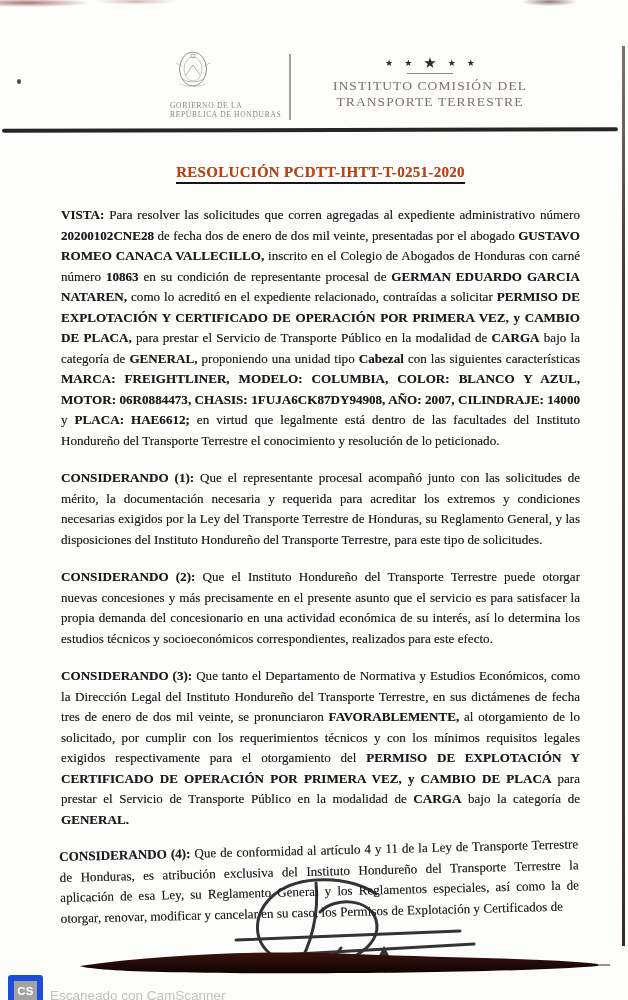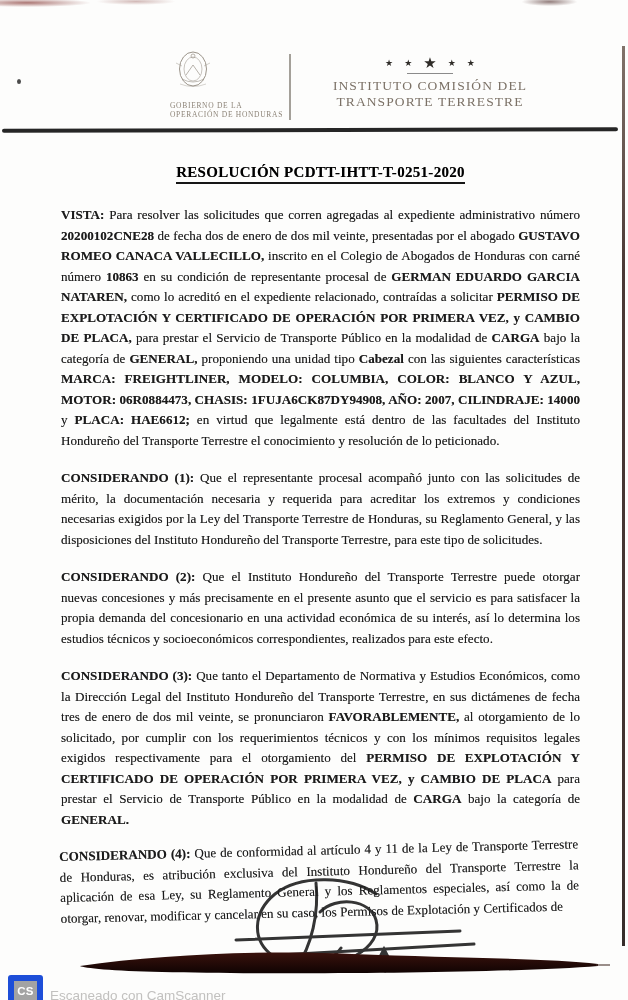--- a/index.html
+++ b/index.html
@@ -18,21 +18,21 @@
   .ihtt-logo{position:absolute;left:300px;top:54px;width:260px;text-align:center;}
   .stars-row{display:flex;justify-content:center;align-items:center;gap:11px;height:18px;color:#2f2c28;}
   .stars-row .st{font-size:9px;}
   .stars-row .st-big{font-size:15px;}
   .stars-underline{width:46px;height:1px;background:#8b8b8b;margin:1px auto 4px;}
   .org-name{font-size:13.5px;line-height:16px;letter-spacing:1.1px;color:#7b7166;}
   .header-rule{position:absolute;left:2px;top:128px;width:616px;height:4px;background:#262626;border-radius:2px;transform:rotate(-.15deg);}
   
   .doc-body{position:absolute;left:61px;top:156px;width:519px;color:#1b1b1b;
             text-shadow:0 0 .5px rgba(35,35,35,.5);}
-  .title{margin:8px 0 24px;font-size:15px;font-weight:bold;text-align:center;letter-spacing:.3px;color:#000000;}
+  .title{margin:8px 0 24px;font-size:15px;font-weight:bold;text-align:center;letter-spacing:.3px;color:#c2410c;}
   .title-inner{border-bottom:2.2px solid #161616;padding-bottom:1.5px;}
   .doc-body p{margin:0 0 17px;font-size:13.1px;line-height:20.5px;text-align:justify;}
   .doc-body .b{font-weight:bold;}
   .doc-body p.tilted{transform:rotate(-1.4deg);transform-origin:0 100%;}
   
   .signature{position:absolute;left:224px;top:878px;pointer-events:none;}
   
   .bottom-shadow{position:absolute;left:72px;top:950px;pointer-events:none;}
   .right-edge{position:absolute;left:622px;top:46px;width:2.5px;height:900px;
               background:linear-gradient(#6b5a50,#2a1612 25%,#1d0e0b 90%,#120804);opacity:.85;}
@@ -61,21 +61,21 @@
         <ellipse cx="23" cy="21" rx="9" ry="12" opacity=".55"></ellipse>
         <path d="M16,27 L23,17 L30,27" opacity=".7"></path>
         <circle cx="23" cy="8" r="2" opacity=".7"></circle>
         <path d="M12,31 Q23,37 34,31" opacity=".6"></path>
         <path d="M6,15 L12,18 M40,15 L34,18" opacity=".45"></path>
         <path d="M10,36 Q23,41 36,36" opacity=".4"></path>
       </g>
     </svg>
     <div class="gov-caption">
       <div>GOBIERNO DE LA</div>
-      <div>OPERACIÓN DE HONDURAS</div>
+      <div>REPÚBLICA DE HONDURAS</div>
     </div>
   </div>
 
   <div class="logo-divider"></div>
 
   <div class="ihtt-logo">
     <div class="stars-row">
       <span class="st">★</span>
       <span class="st">★</span>
       <span class="st st-big">★</span>

